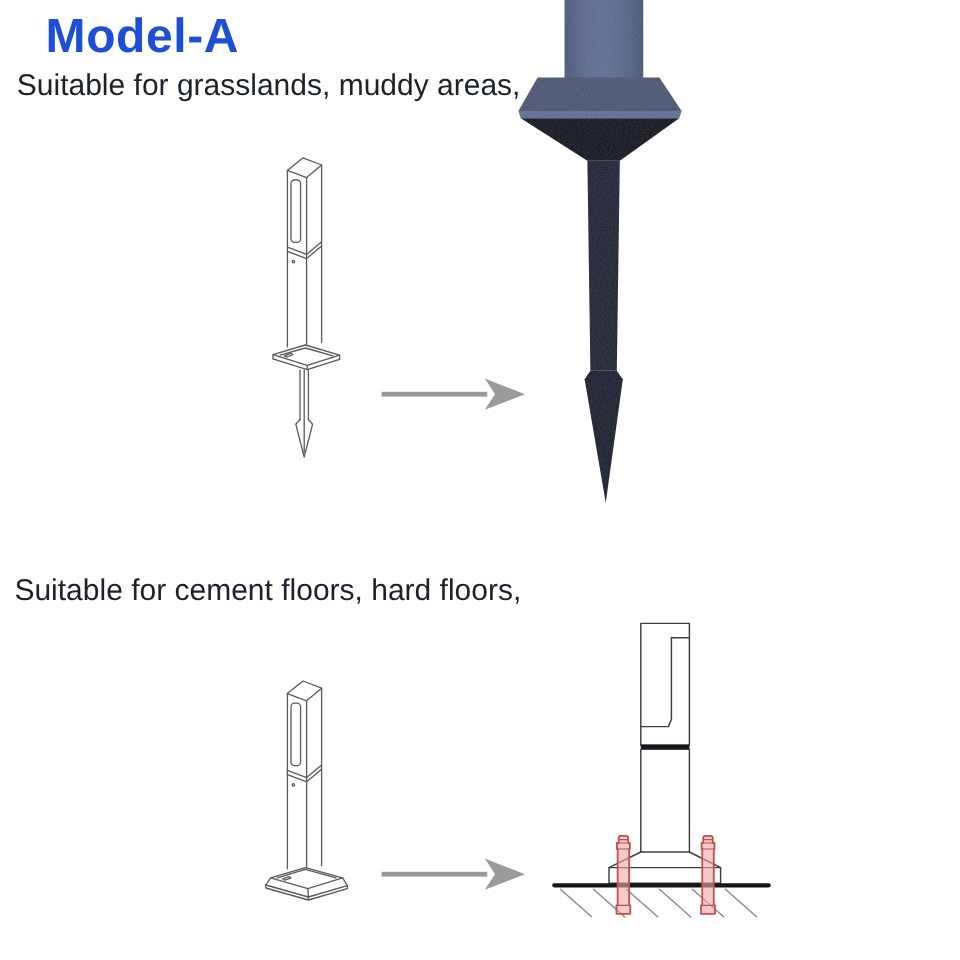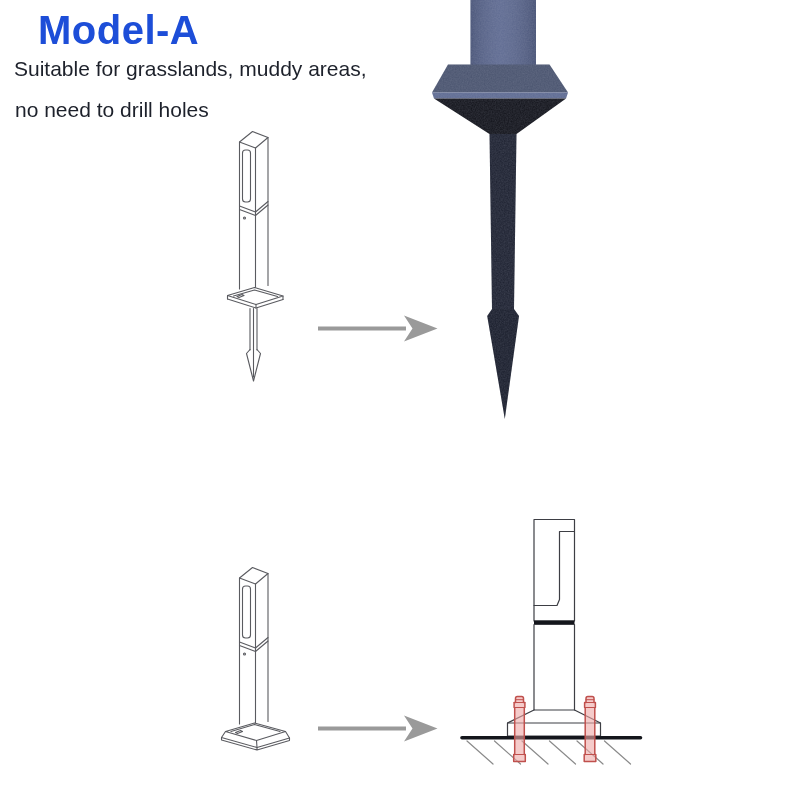--- a/index.html
+++ b/index.html
@@ -2,32 +2,32 @@
 <html><head>
 <meta charset="utf-8">
 <style>
   html,body{margin:0;padding:0;background:#fff;}
   .canvas{
     position:relative;width:800px;height:800px;background:#fff;overflow:hidden;
     font-family:"Liberation Sans",sans-serif;
   }
   .txt{position:absolute;white-space:nowrap;}
   .title{font-size:40px;font-weight:bold;color:#1d4ed8;letter-spacing:.5px;}
-  .desc{font-size:21px;color:#1d212b;}
+  .desc{font-size:25px;color:#1d212b;}
   svg{position:absolute;left:0;top:0;}
 </style>
 </head>
 <body>
 
 <div class="canvas">
 
   <div class="txt title" style="left:38px;top:8px">Model-A</div>
   <div class="txt desc" style="left:14px;top:57px">Suitable for grasslands, muddy areas,</div>
-  <div class="txt desc" style="left:15px;top:98px">no need to drill holes</div>
 
+  <div class="txt desc" style="left:12px;top:478px">Suitable for cement floors, hard floors,</div>
 
   <svg width="800" height="800" viewBox="0 0 800 800">
     <defs>
       <linearGradient id="postShade" x1="0" y1="0" x2="1" y2="0">
         <stop offset="0" stop-color="#000000" stop-opacity="0.14"></stop>
         <stop offset="0.45" stop-color="#ffffff" stop-opacity="0.07"></stop>
         <stop offset="1" stop-color="#000000" stop-opacity="0.16"></stop>
       </linearGradient>
       <filter id="grain" x="0" y="0" width="100%" height="100%">
         <feTurbulence type="fractalNoise" baseFrequency="0.75" numOctaves="2" stitchTiles="stitch"></feTurbulence>

